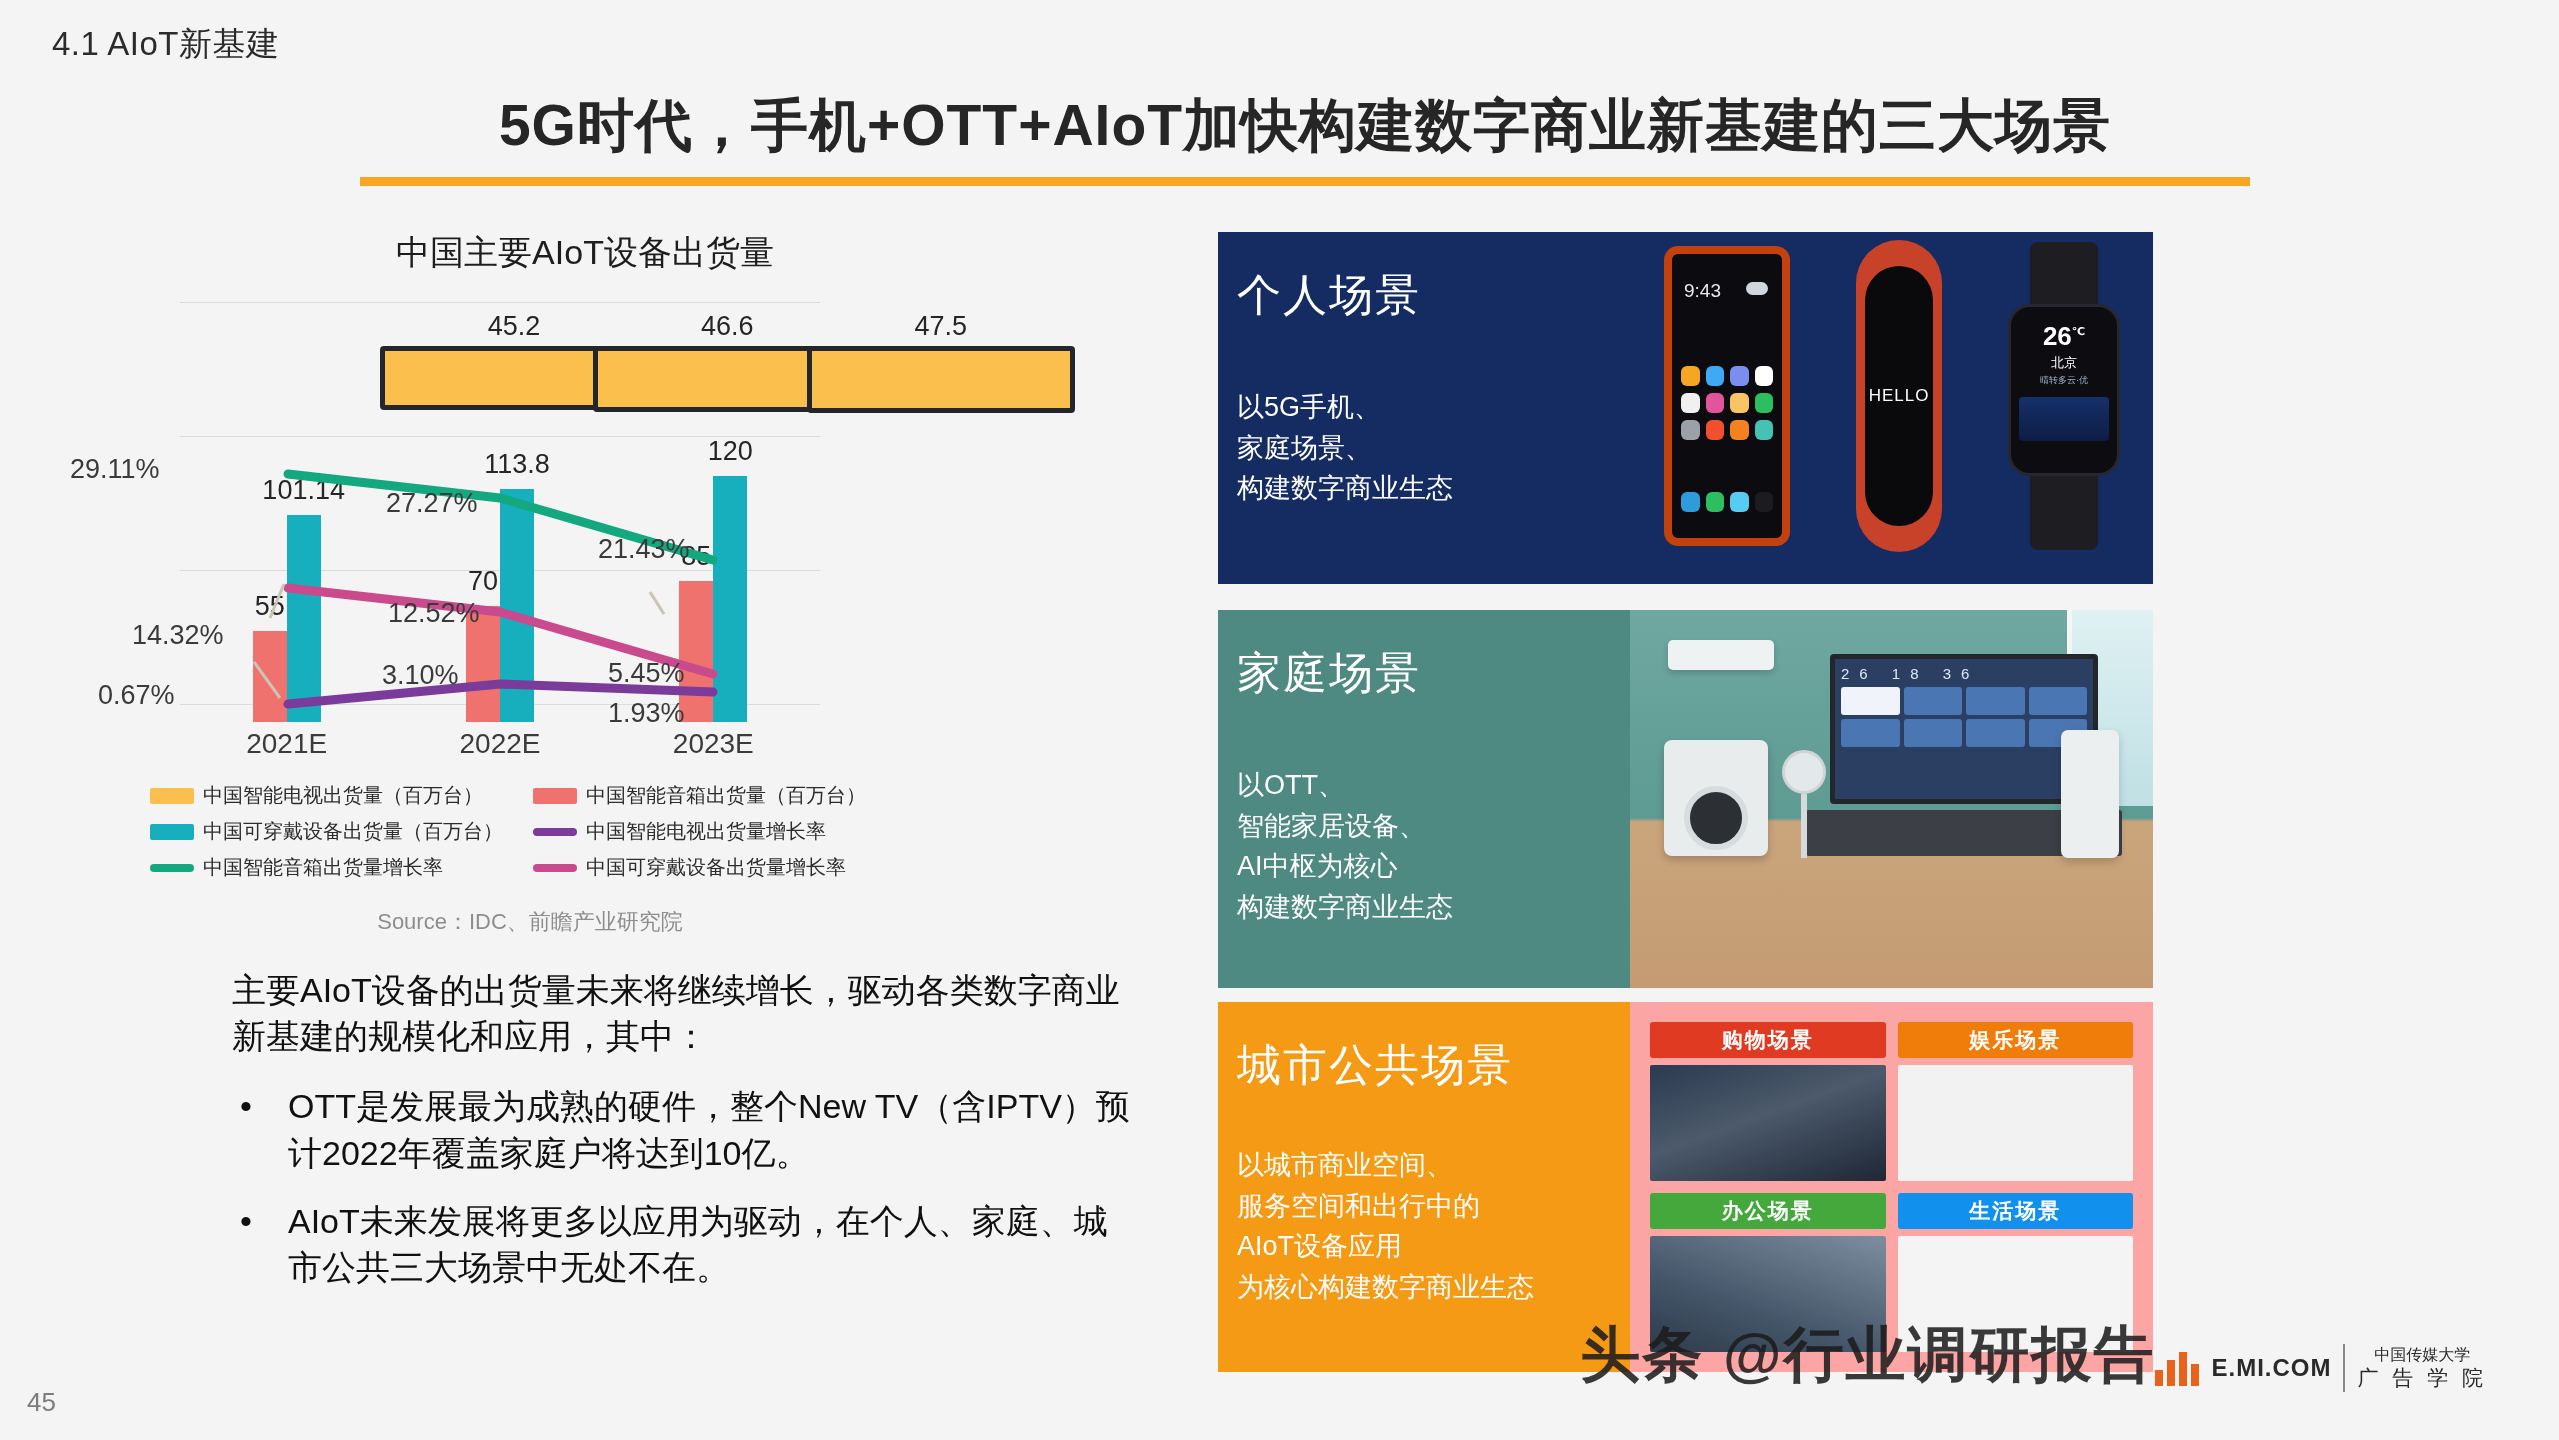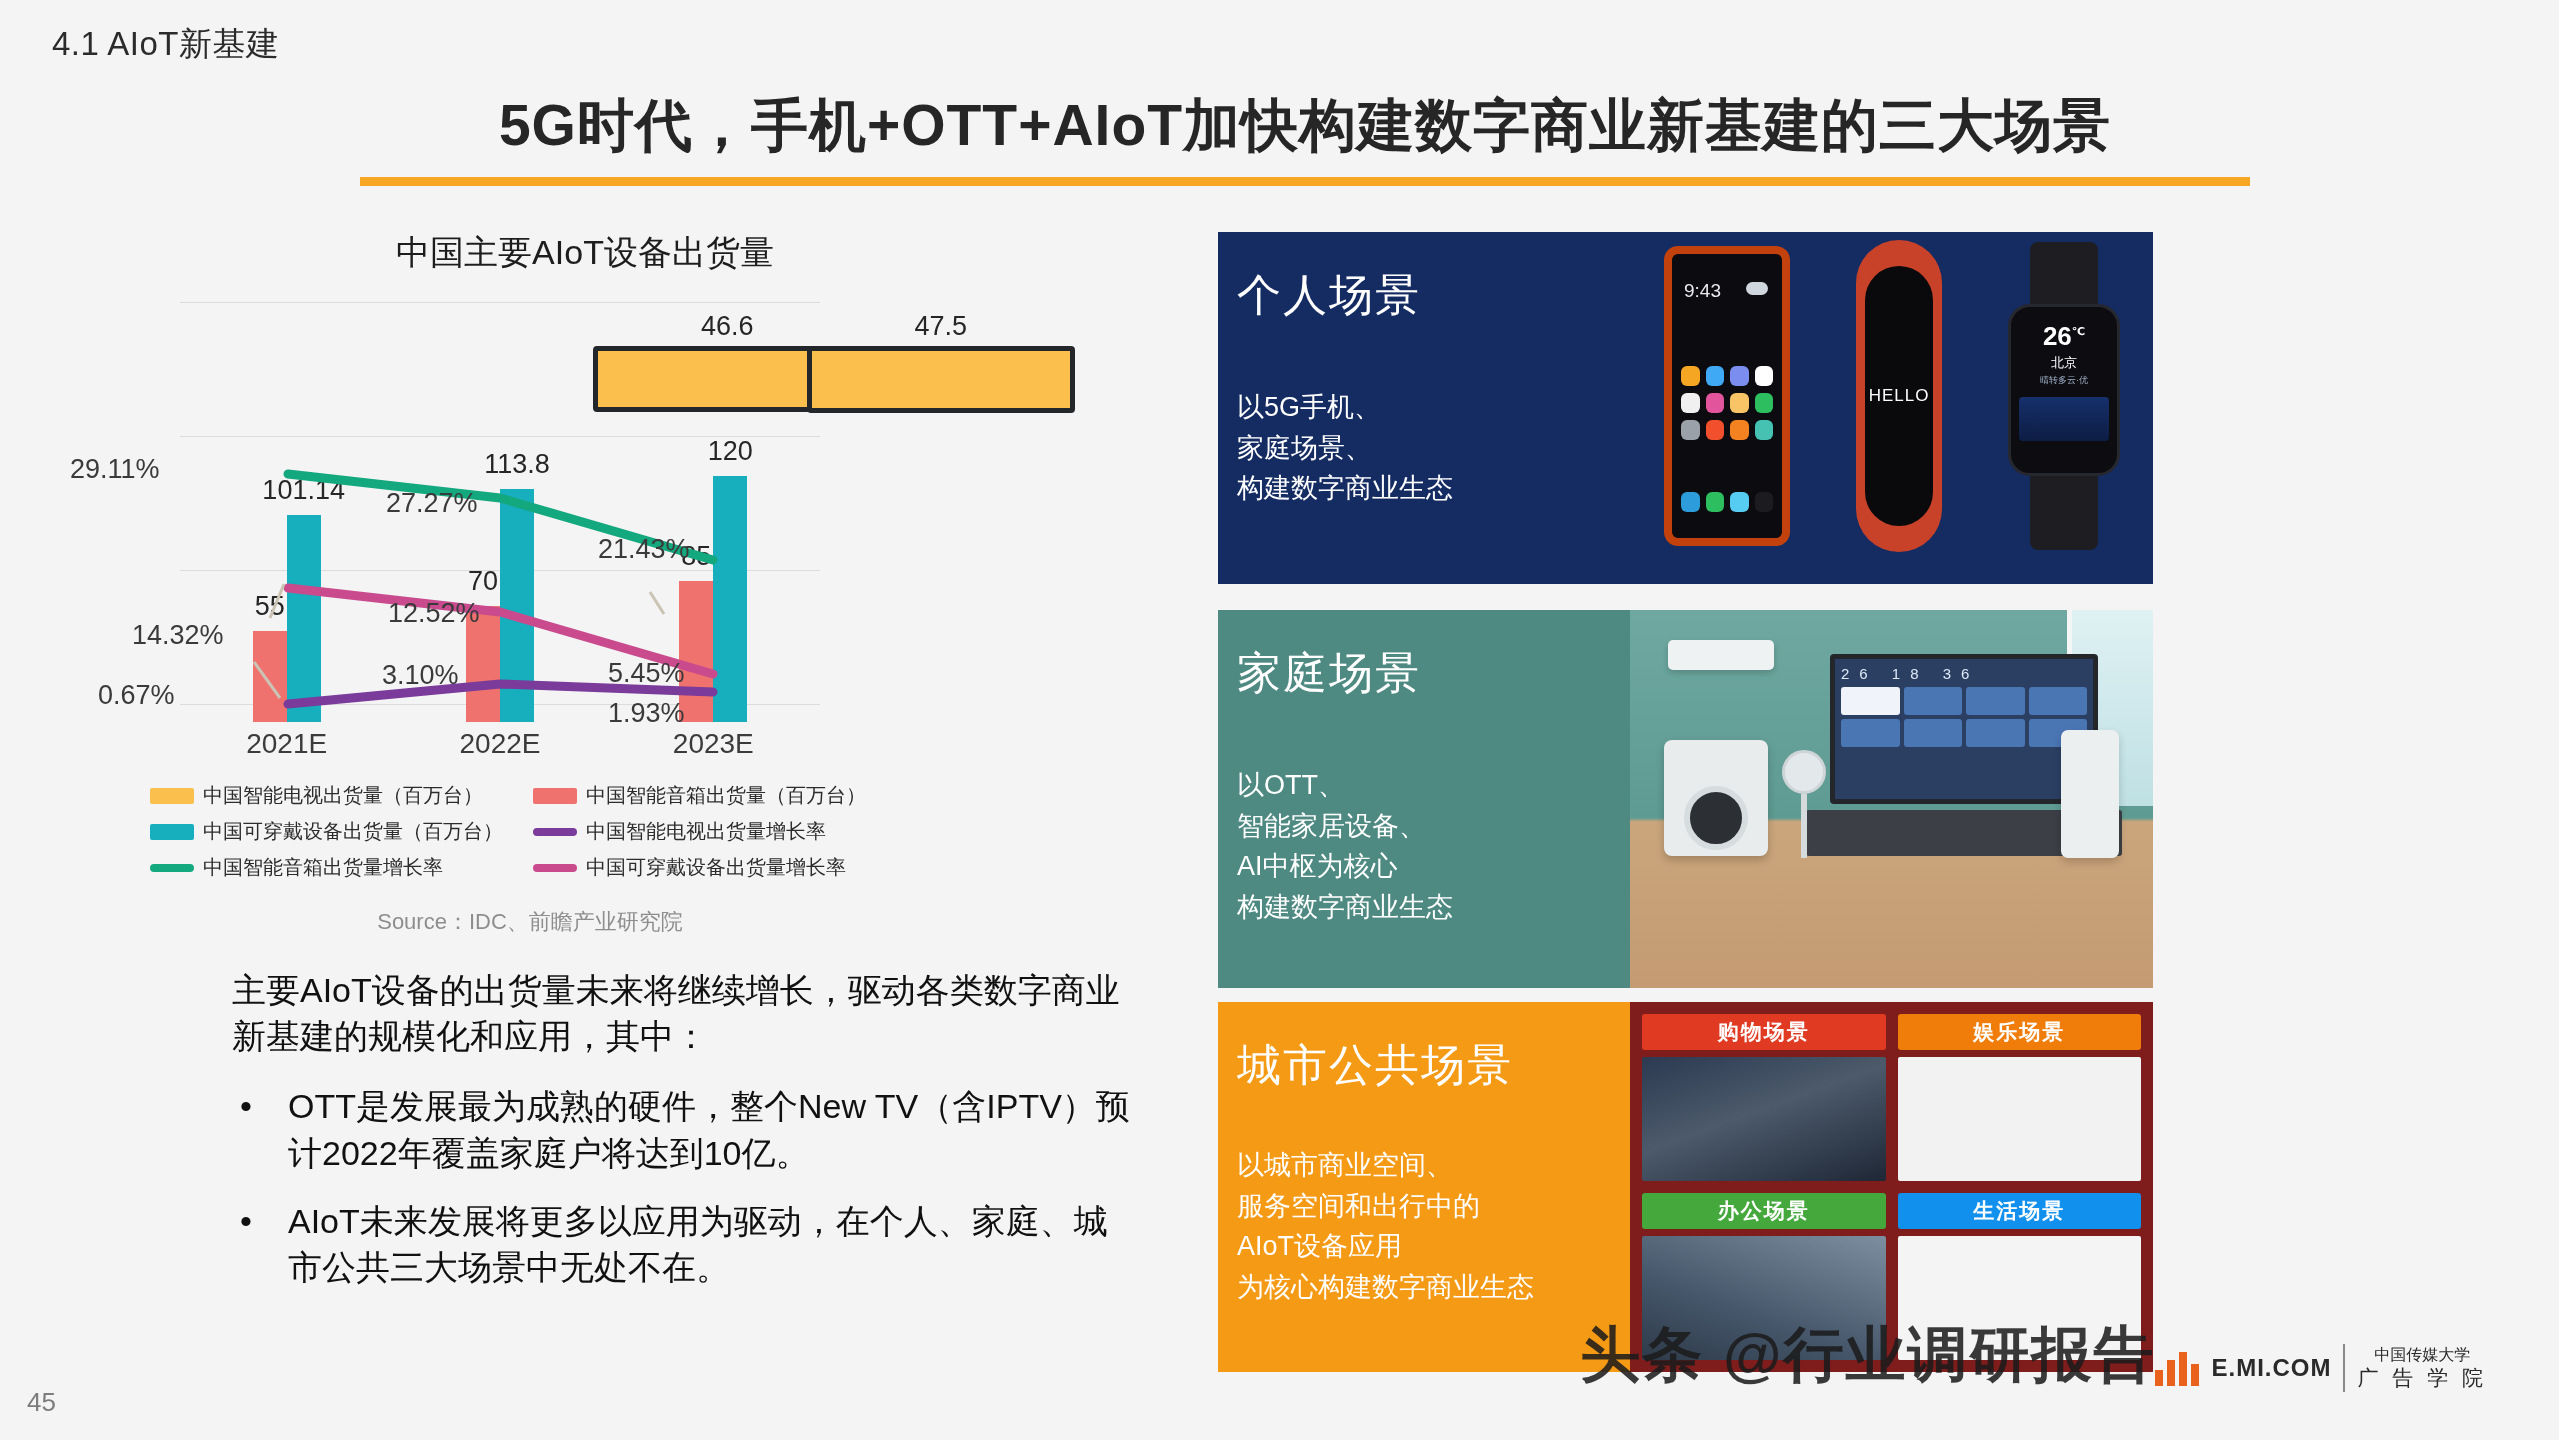--- a/index.html
+++ b/index.html
@@ -149,21 +149,21 @@
   .tv-stand { position: absolute; left: 176px; top: 200px; width: 316px; height: 46px; background: #3c3f45; border-radius: 3px; }
   .washer { position: absolute; left: 34px; top: 130px; width: 104px; height: 116px; background: #e8eced; border-radius: 8px; box-shadow: 0 4px 8px rgba(0,0,0,.2); }
   .washer .door { position: absolute; left: 50%; top: 46px; transform: translateX(-50%); width: 64px; height: 64px; background: #2c2f33; border-radius: 50%; border: 6px solid #d7dcde; }
   .fan { position: absolute; left: 152px; top: 140px; width: 44px; height: 110px; }
   .fan .head { width: 44px; height: 44px; border-radius: 50%; background: #e3e8ea; border: 3px solid #cfd5d7; }
   .fan .pole { width: 6px; height: 64px; background: #d5dadc; margin: 0 auto; }
   .purifier { position: absolute; right: 34px; top: 120px; width: 58px; height: 128px; background: #eceff0; border-radius: 7px; box-shadow: 0 4px 8px rgba(0,0,0,.18); }
   .window { position: absolute; right: 0; top: 0; width: 86px; height: 196px; background: linear-gradient(180deg,#dff1f3,#bfe0e4); border-left: 5px solid #f4f6f6; }
 
   
-  .city-art { background: #7f1d1d; padding: 12px; }
+  .city-art { background: #fca5a5; padding: 20px; }
   .quad { width: 100%; height: 100%; display: grid; grid-template-columns: 1fr 1fr; grid-template-rows: 1fr 1fr; gap: 12px; }
   .tile { display: flex; flex-direction: column; }
   .tile .cap { text-align: center; font-size: 21px; font-weight: 700; color: #fff; padding: 4px 0; border-radius: 3px; letter-spacing: 2px; }
   .tile .img { flex: 1; margin-top: 7px; border-radius: 2px; }
   .img.shopping { background: linear-gradient(160deg,#2c3a52 0%, #4c5a6b 45%, #1e2736 100%); }
   .img.entertainment { background: #f2f2f2; }
   .img.office { background: linear-gradient(200deg,#7d8ea0 0%, #46576b 60%, #2d3a49 100%); }
   .img.life { background: #f4f4f4; }
 
   
@@ -195,20 +195,23 @@
     <div class="chart-title">中国主要AIoT设备出货量</div>
 
     <div class="chart-box">
       <div class="gridline" style="top:0px"></div>
       <div class="gridline" style="top:134px"></div>
       <div class="gridline" style="top:268px"></div>
       <div class="gridline" style="top:402px"></div>
 
       <div class="bars-layer">
         <div class="group">
+          <div class="bar tv" style="height:64px">
+              <span class="val">45.2</span>
+            </div>
           <div class="bar spk" style="height:91px">
               <span class="val">55</span>
             </div>
           <div class="bar wear" style="height:207px">
               <span class="val">101.14</span>
             </div>
         </div>
         <div class="group">
           <div class="bar tv" style="height:66px">
               <span class="val">46.6</span>

